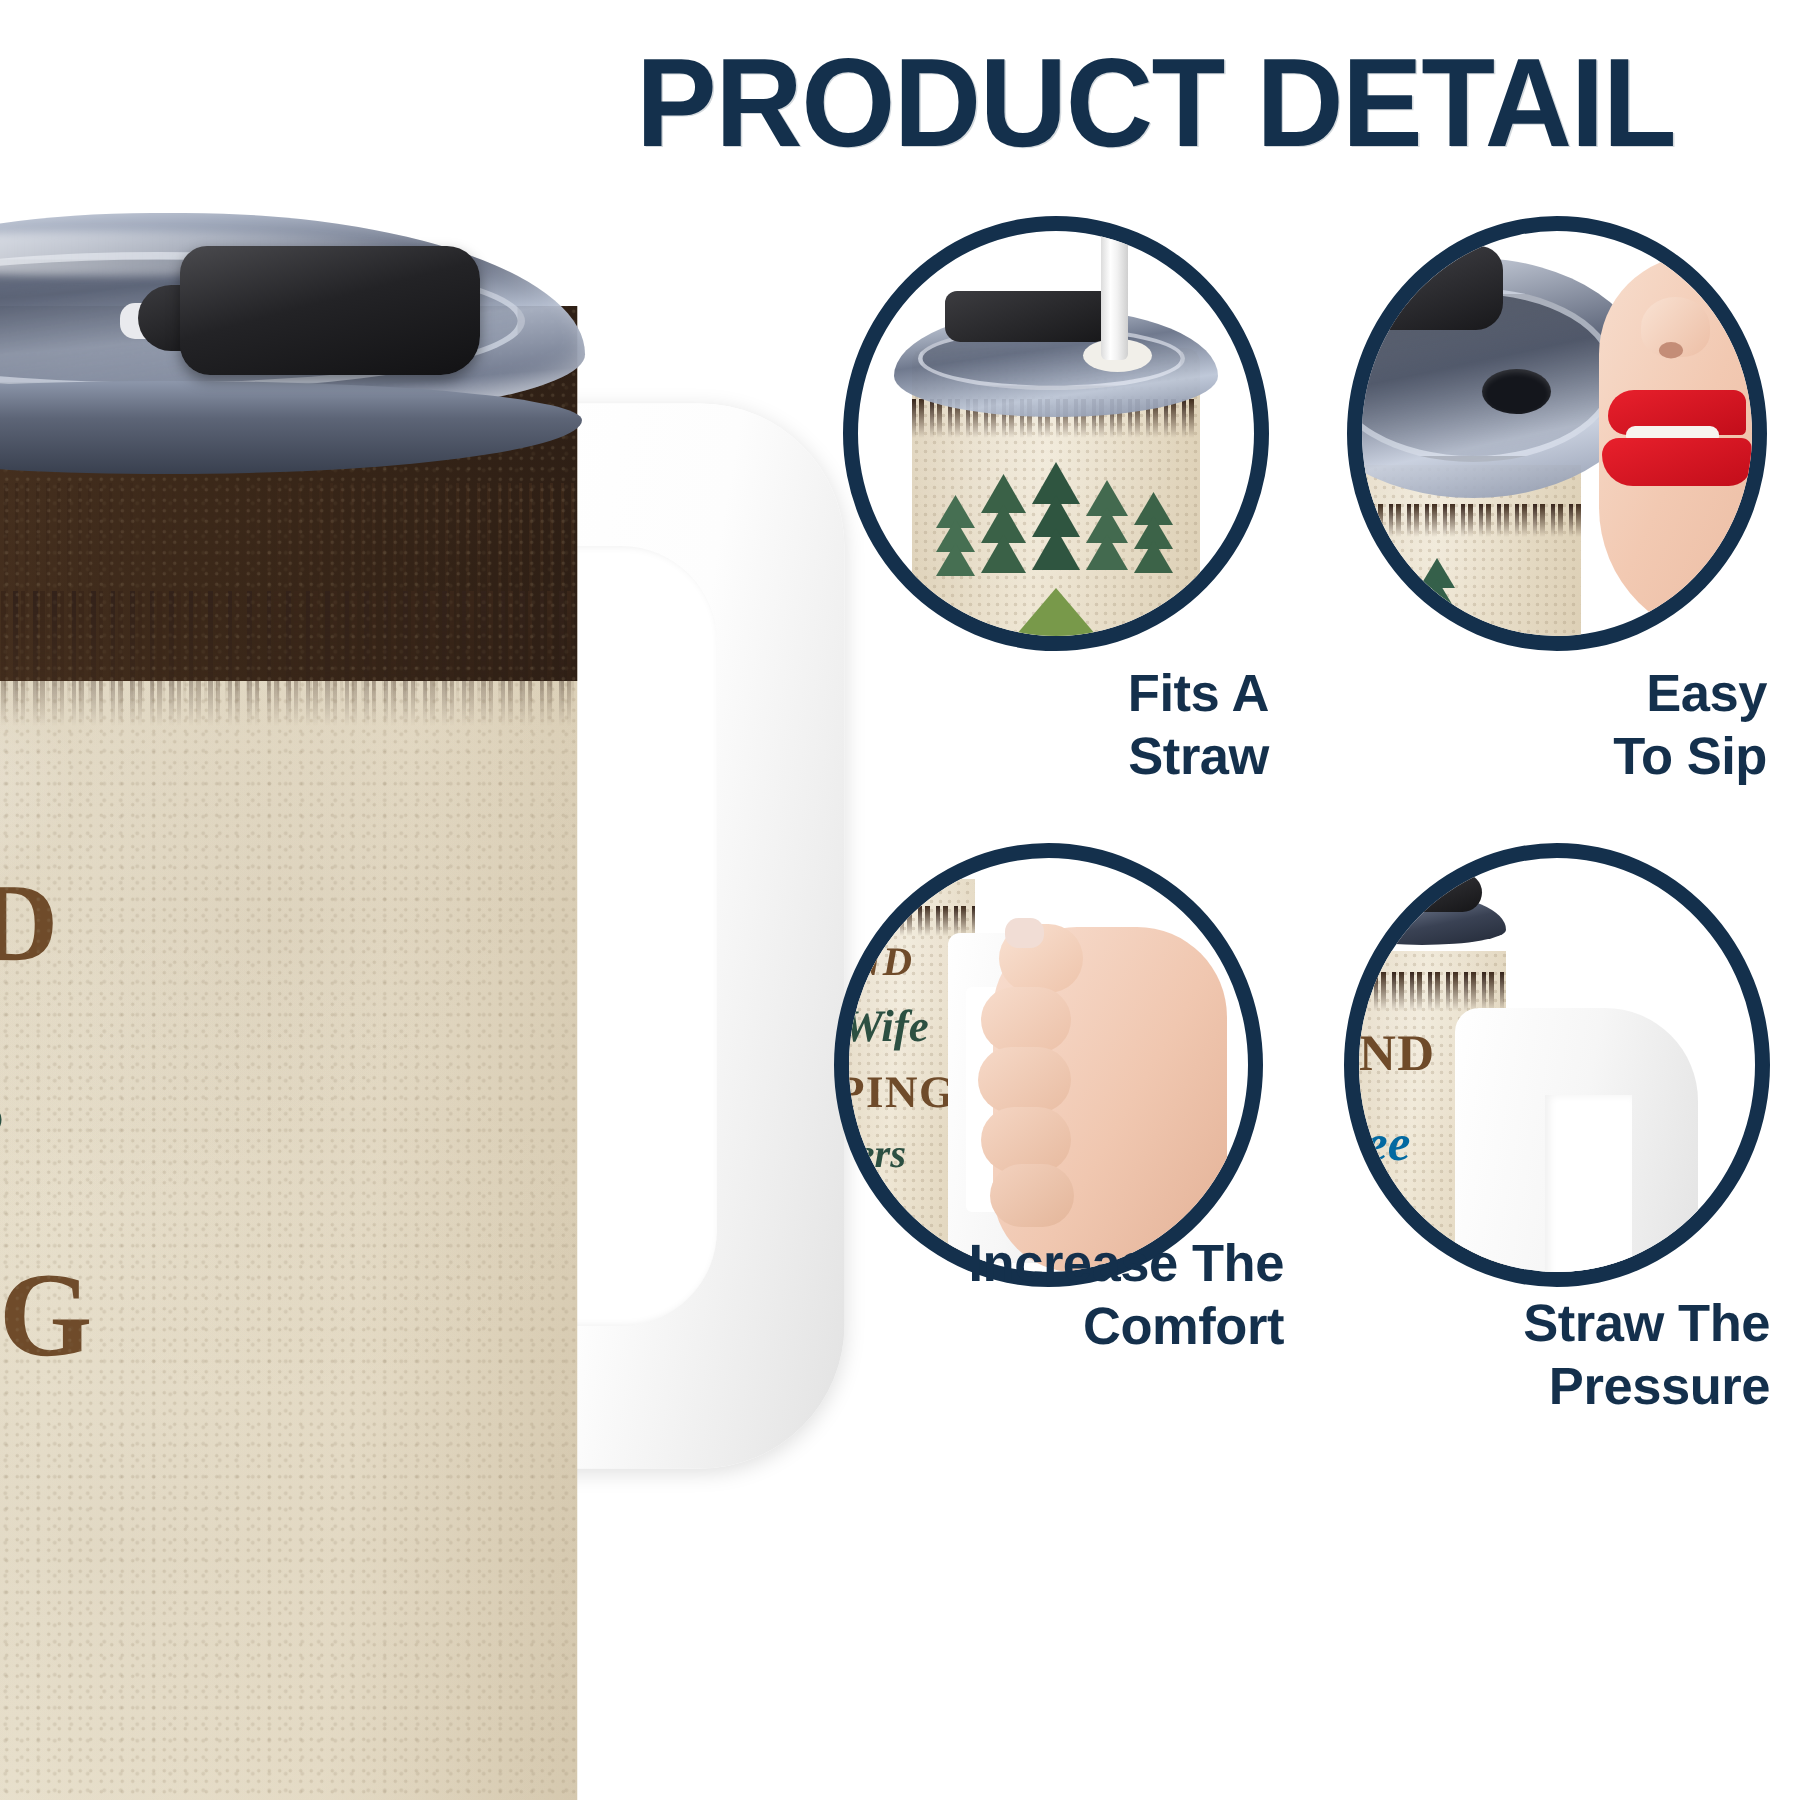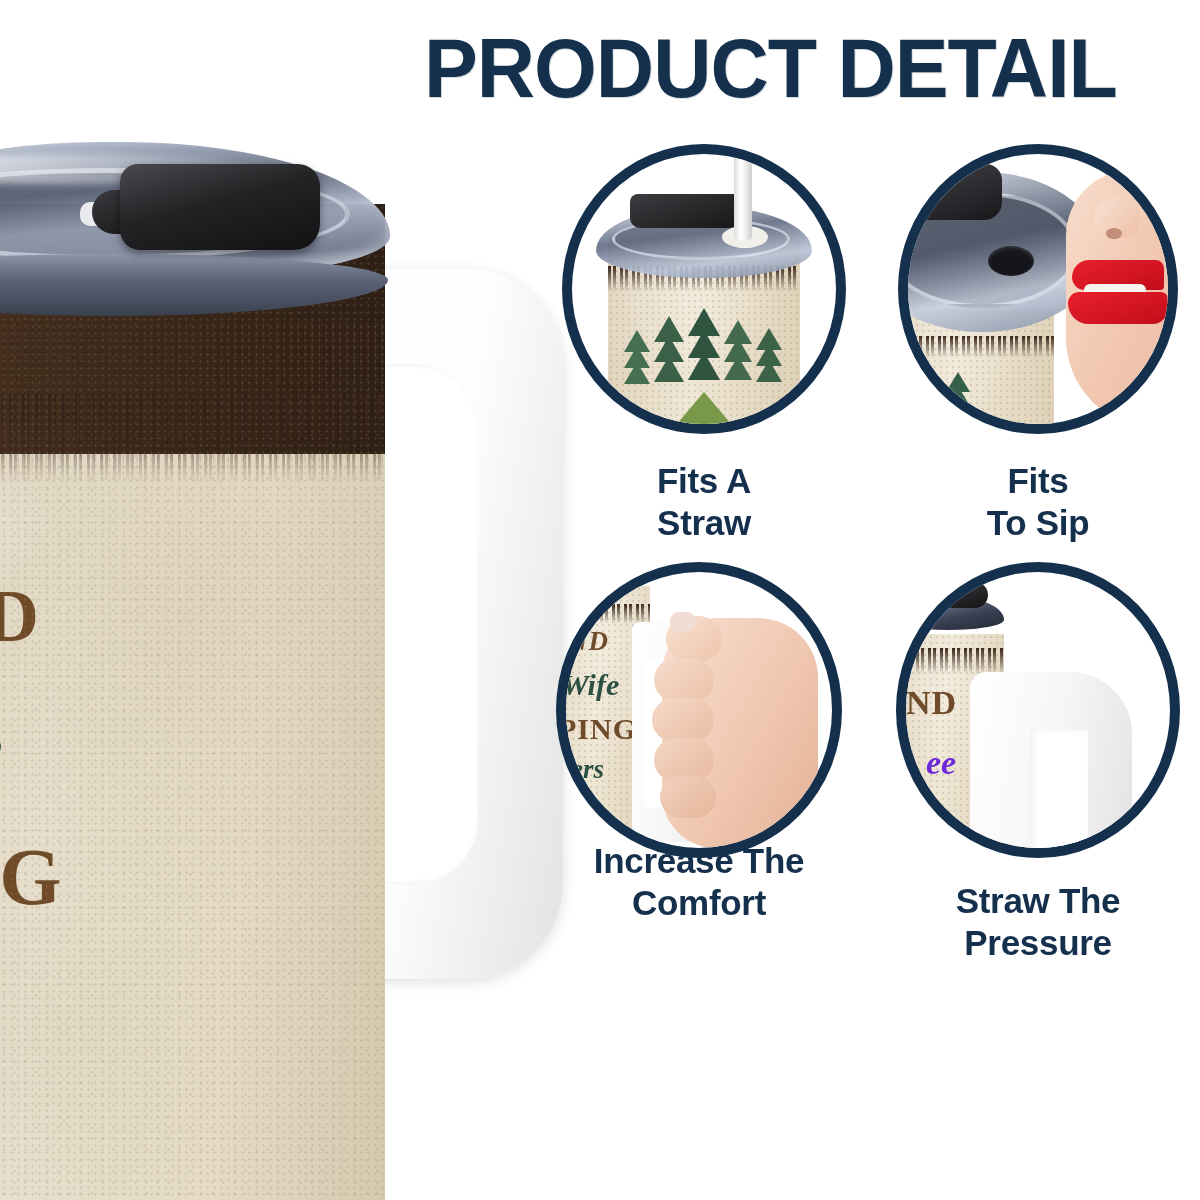--- a/index.html
+++ b/index.html
@@ -168,28 +168,27 @@
     background:#fff;
     overflow:hidden;
   }
   .c1 { left:562px; top:144px; width:284px; height:290px; }
   .c2 { left:898px; top:144px; width:280px; height:290px; }
   .c3 { left:556px; top:562px; width:286px; height:296px; }
   .c4 { left:896px; top:562px; width:284px; height:296px; }
 
   .caption {
     position:absolute;
-    text-align:center;
+    text-align:right;
     color:#14304c;
     font-weight:bold;
     font-size:35px;
     line-height:42px;
     letter-spacing:-.3px;
     white-space:pre-line;
-    margin-top:18px;
   }
   .cap1 { left:562px; top:442px; width:284px; }
   .cap2 { left:898px; top:442px; width:280px; }
   .cap3 { left:542px; top:822px; width:314px; }
   .cap4 { left:896px; top:862px; width:284px; }
 
   
   .mini-body{
     position:absolute;
     background:
@@ -343,21 +342,21 @@
     <div style="position:absolute;left:80px;top:92px;width:46px;height:30px;border-radius:50%;background:#14161c;box-shadow:inset 0 2px 4px rgba(255,255,255,.15);"></div>
     <div style="position:absolute;left:-10px;top:10px;width:104px;height:56px;background:linear-gradient(160deg,#45454a,#18181b);border-radius:10px 16px 18px 12px;"></div>
 
     <div class="lips-skin" style="left:158px;top:16px;width:140px;height:258px;border-radius:66px 0 0 90px;"></div>
     <div style="position:absolute;left:186px;top:44px;width:46px;height:40px;border-radius:50% 50% 40% 40%;background:linear-gradient(130deg,#f9e2d3,#edbfa6);"></div>
     <div style="position:absolute;left:198px;top:74px;width:16px;height:11px;border-radius:50%;background:#c48d77;"></div>
     <div class="lip" style="left:164px;top:106px;width:92px;height:30px;border-radius:38px 18px 8px 28px;"></div>
     <div style="position:absolute;left:176px;top:130px;width:62px;height:13px;border-radius:6px;background:#f7f4ef;"></div>
     <div class="lip" style="left:160px;top:138px;width:100px;height:32px;border-radius:22px 14px 30px 40px;"></div>
   </div>
-  <div class="caption cap2">Fits
+  <div class="caption cap2">Easy
 To Sip</div>
 
   <div class="circle c3">
     <div class="mini-body" style="left:-14px;top:14px;width:98px;height:268px;"></div>
     <div class="mini-drip" style="left:-14px;top:14px;width:98px;height:24px;"></div>
     <div class="mini-drip-fringe" style="left:-14px;top:32px;width:98px;height:20px;"></div>
     <div style="position:absolute;left:2px;top:54px;font:italic bold 27px 'Liberation Serif',serif;color:#6f4b2a;letter-spacing:1px;">ND</div>
     <div style="position:absolute;left:-4px;top:96px;font:italic bold 30px 'Liberation Serif',serif;color:#2c5042;">Wife</div>
     <div style="position:absolute;left:-8px;top:140px;font:bold 30px 'Liberation Serif',serif;color:#6f4b2a;letter-spacing:1px;">PING</div>
     <div style="position:absolute;left:-10px;top:182px;font:italic bold 27px 'Liberation Serif',serif;color:#2c5042;">ners</div>
@@ -376,21 +375,21 @@
   <div class="caption cap3">Increase The
 Comfort</div>
 
   <div class="circle c4">
     <div class="mini-body" style="left:-14px;top:62px;width:112px;height:222px;"></div>
     <div class="mini-drip" style="left:-14px;top:44px;width:112px;height:44px;"></div>
     <div class="mini-drip-fringe" style="left:-14px;top:76px;width:112px;height:26px;"></div>
     <div style="position:absolute;left:-14px;top:24px;width:112px;height:34px;border-radius:50%/70% 70% 30% 30%;background:linear-gradient(168deg,#9aa5bb,#3a4254 60%,#232a38);"></div>
     <div style="position:absolute;left:20px;top:10px;width:62px;height:26px;border-radius:14px;background:linear-gradient(160deg,#3d3d42,#151517);"></div>
     <div style="position:absolute;left:0px;top:112px;font:bold 34px 'Liberation Serif',serif;color:#6f4b2a;letter-spacing:1px;">ND</div>
-    <div style="position:absolute;left:20px;top:172px;font:italic bold 34px 'Liberation Serif',serif;color:#6d28d9;">ee</div>
+    <div style="position:absolute;left:4px;top:172px;font:italic bold 34px 'Liberation Serif',serif;color:#0369a1;">ee</div>
 
     <div class="white-handle" style="left:64px;top:100px;width:162px;height:196px;border-radius:16px 62px 0 0;"></div>
     <div style="position:absolute;left:124px;top:158px;width:58px;height:140px;background:#ffffff;border-radius:0;box-shadow:inset 3px 0 6px rgba(0,0,0,.06);"></div>
   </div>
   <div class="caption cap4">Straw The
 Pressure</div>
 
 </div>
 
 </body></html>

